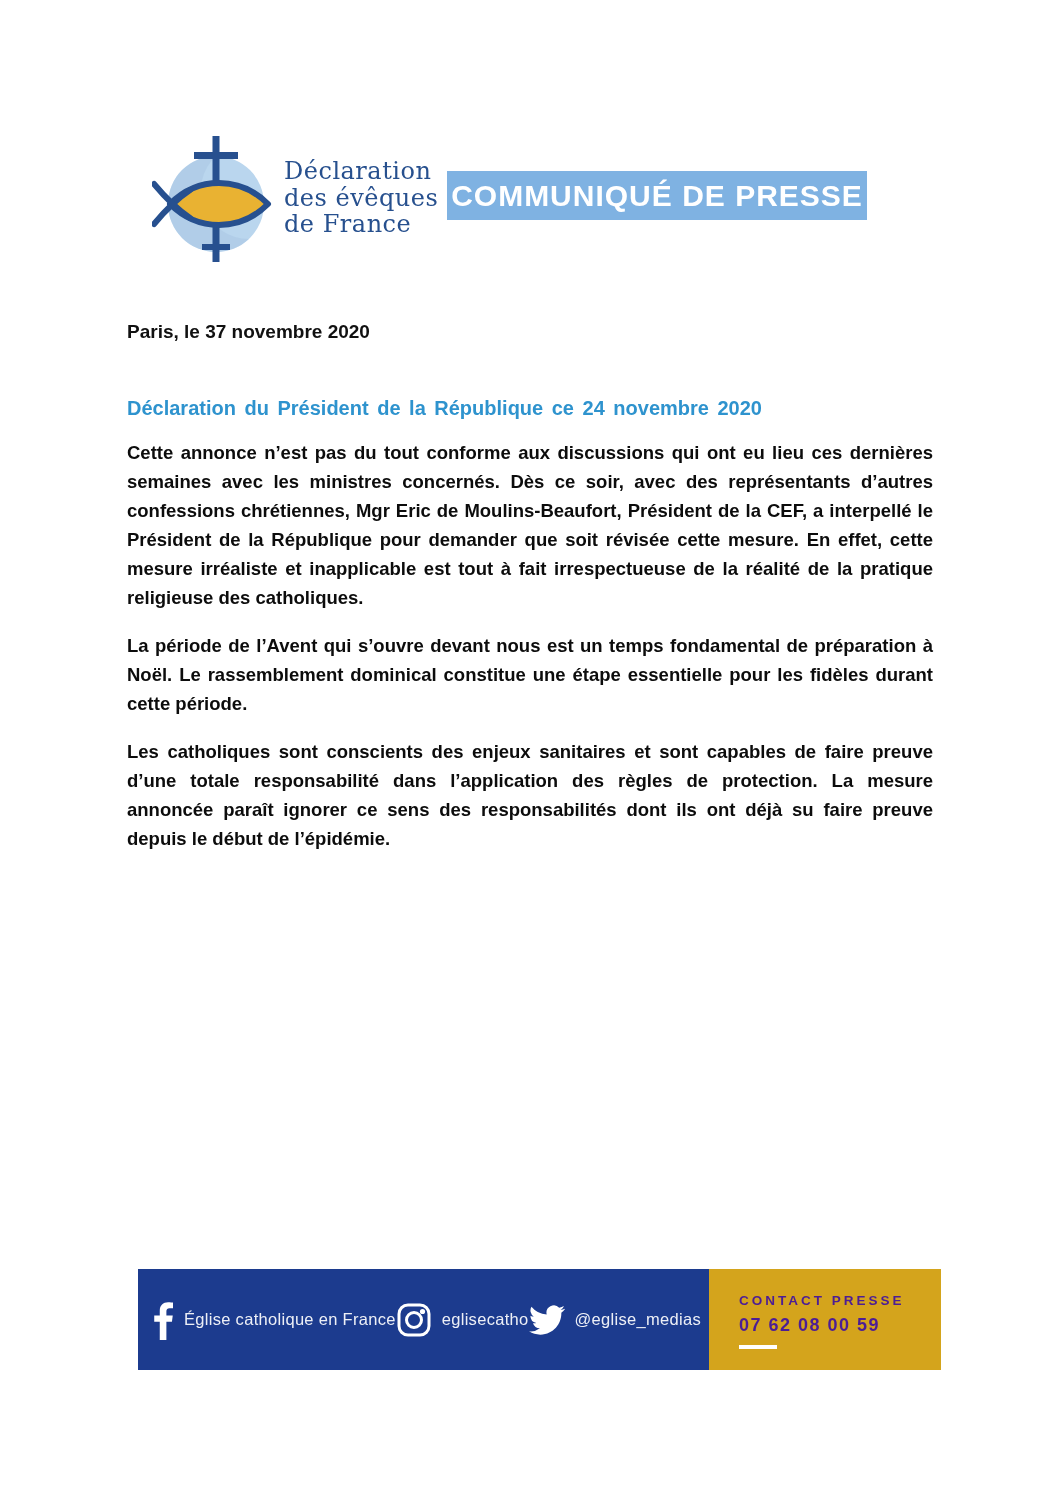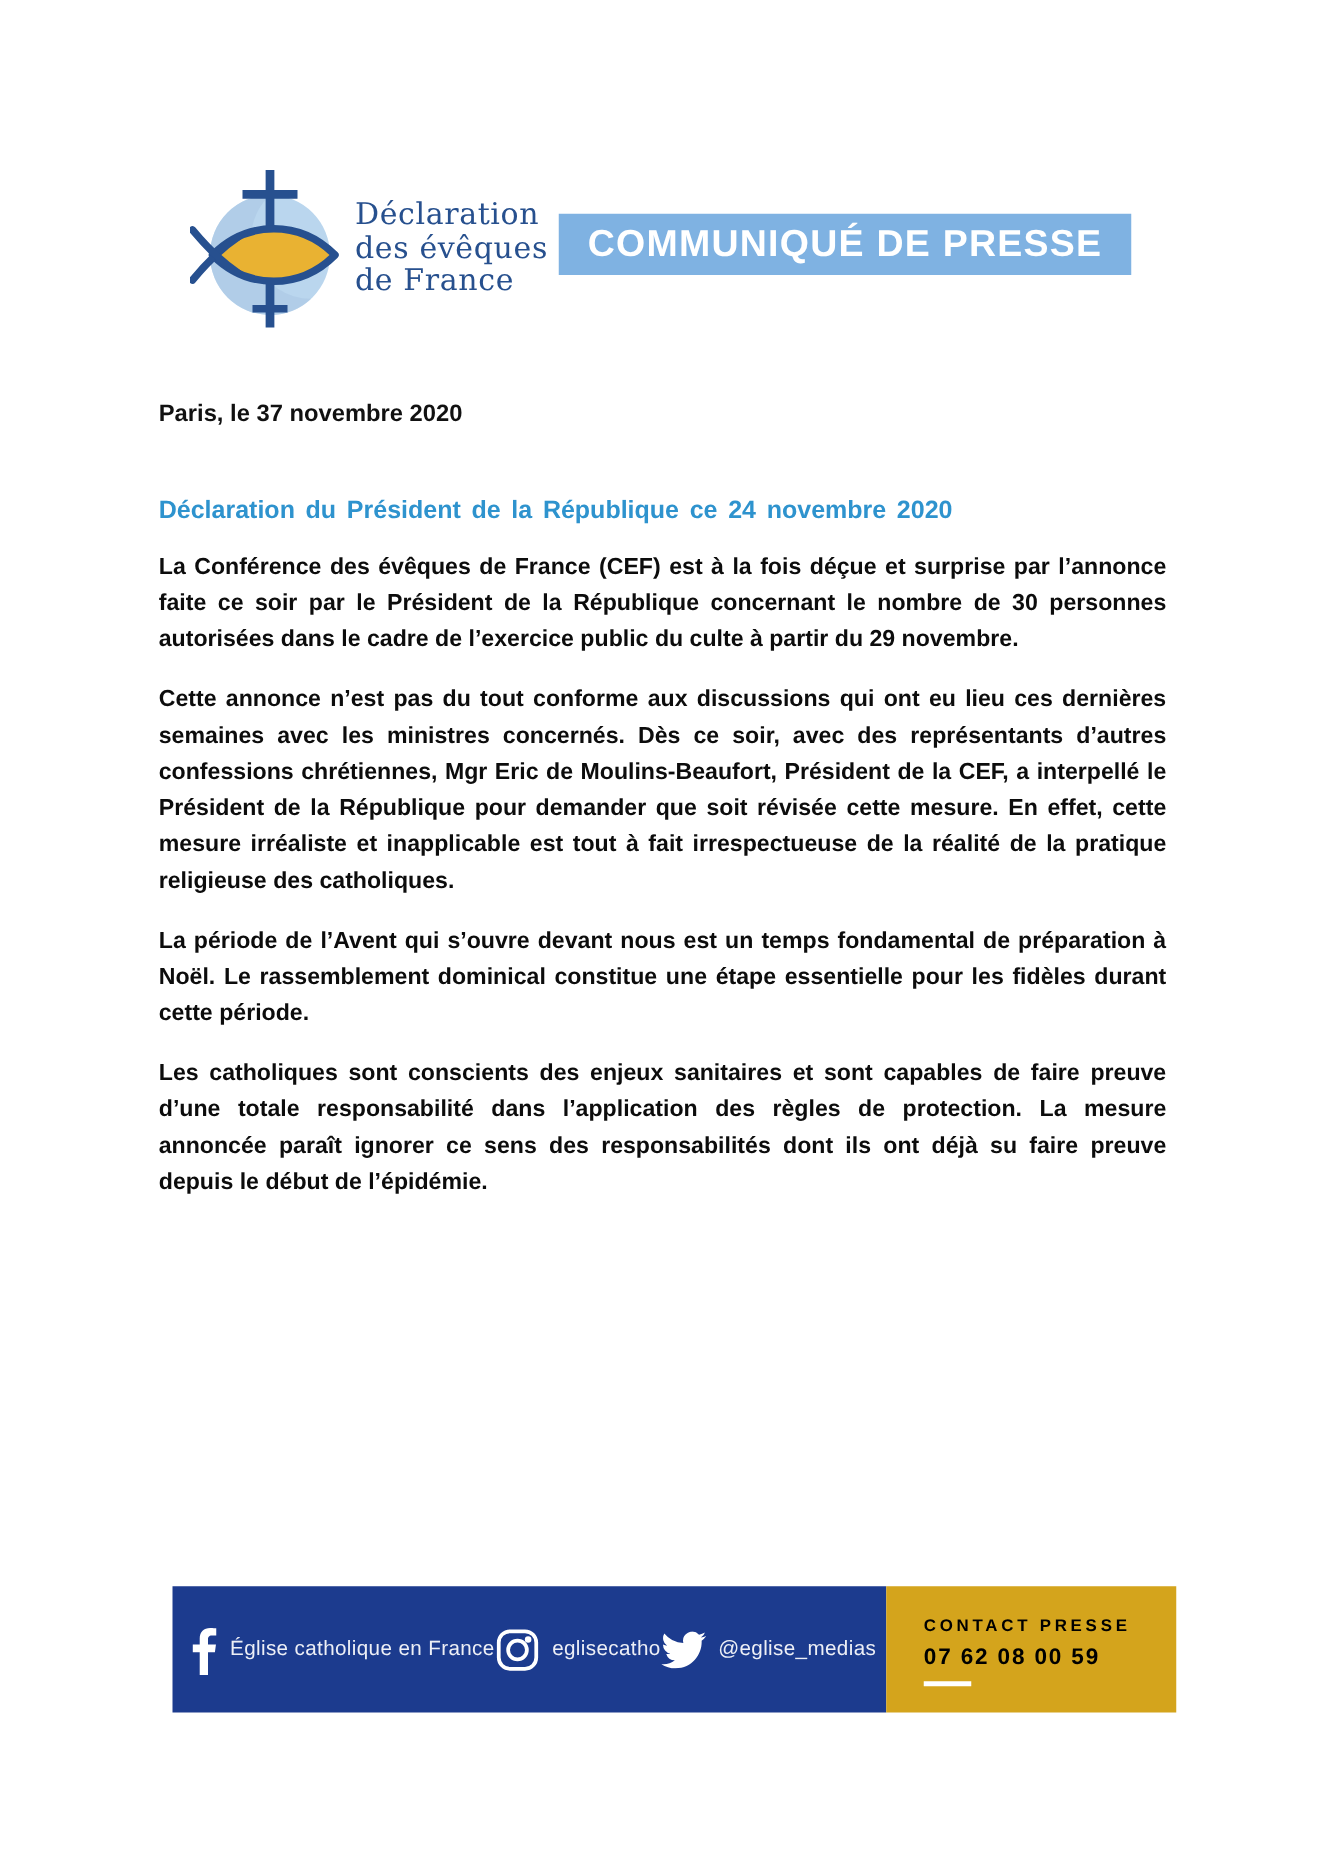--- a/index.html
+++ b/index.html
@@ -19,21 +19,21 @@
   .logo-mark { width: 122px; height: 132px; flex: 0 0 auto; }
   .logo-text {
     margin-left: 10px;
     font-family: "DejaVu Serif", serif;
     color: #27508e;
     font-size: 24px; line-height: 1.1;
     letter-spacing: 0.5px;
   }
   .banner {
     position: absolute; left: 447px; top: 171px;
-    width: 458px; height: 49px;
+    width: 420px; height: 49px;
     background: #7FB2E2;
     color: #ffffff;
     font-weight: bold;
     font-size: 30px; line-height: 49px;
     text-align: center;
     letter-spacing: 1px;
   }
 
   
   .dateline {
@@ -83,21 +83,21 @@
     color: rgba(255,255,255,0.92);
     font-size: 16.5px; font-weight: normal;
     letter-spacing: 0.3px;
     white-space: nowrap;
   }
   .footer-contact {
     background: #D4A41C;
     flex: 1; height: 100%;
     box-sizing: border-box;
     padding: 24px 0 0 30px;
-    color: #000000;
+    color: #4c1d95;
   }
   .contact-label {
     font-size: 13.5px; font-weight: bold; letter-spacing: 3px;
   }
   .contact-phone {
     font-size: 18px; font-weight: bold; letter-spacing: 1.5px;
     margin-top: 7px;
   }
   .contact-underline {
     width: 38px; height: 4px; background: #ffffff; margin-top: 9px;
@@ -130,21 +130,20 @@
   </div>
 </div>
 
 <div class="banner">COMMUNIQUÉ DE PRESSE</div>
 
 <div class="dateline">Paris, le 37 novembre 2020</div>
 
 <div class="article">
   <p class="article-title">Déclaration du Président de la République ce 24 novembre 2020</p>
 
-  <p class="body-par">La Conférence des évêques de France (CEF) est à la fois déçue et surprise par l’annonce faite ce soir par le Président de la République concernant le nombre de 30 personnes autorisées dans le cadre de l’exercice public du culte à partir du 29 novembre.</p>
   <p class="body-par">Cette annonce n’est pas du tout conforme aux discussions qui ont eu lieu ces dernières semaines avec les ministres concernés. Dès ce soir, avec des représentants d’autres confessions chrétiennes, Mgr Eric de Moulins-Beaufort, Président de la CEF, a interpellé le Président de la République pour demander que soit révisée cette mesure. En effet, cette mesure irréaliste et inapplicable est tout à fait irrespectueuse de la réalité de la pratique religieuse des catholiques.</p>
   <p class="body-par">La période de l’Avent qui s’ouvre devant nous est un temps fondamental de préparation à Noël. Le rassemblement dominical constitue une étape essentielle pour les fidèles durant cette période.</p>
   <p class="body-par">Les catholiques sont conscients des enjeux sanitaires et sont capables de faire preuve d’une totale responsabilité dans l’application des règles de protection. La mesure annoncée paraît ignorer ce sens des responsabilités dont ils ont déjà su faire preuve depuis le début de l’épidémie.</p>
 </div>
 
 <div class="footer">
   <div class="footer-social">
 
     <div class="social-item">
       <span class="icon">

